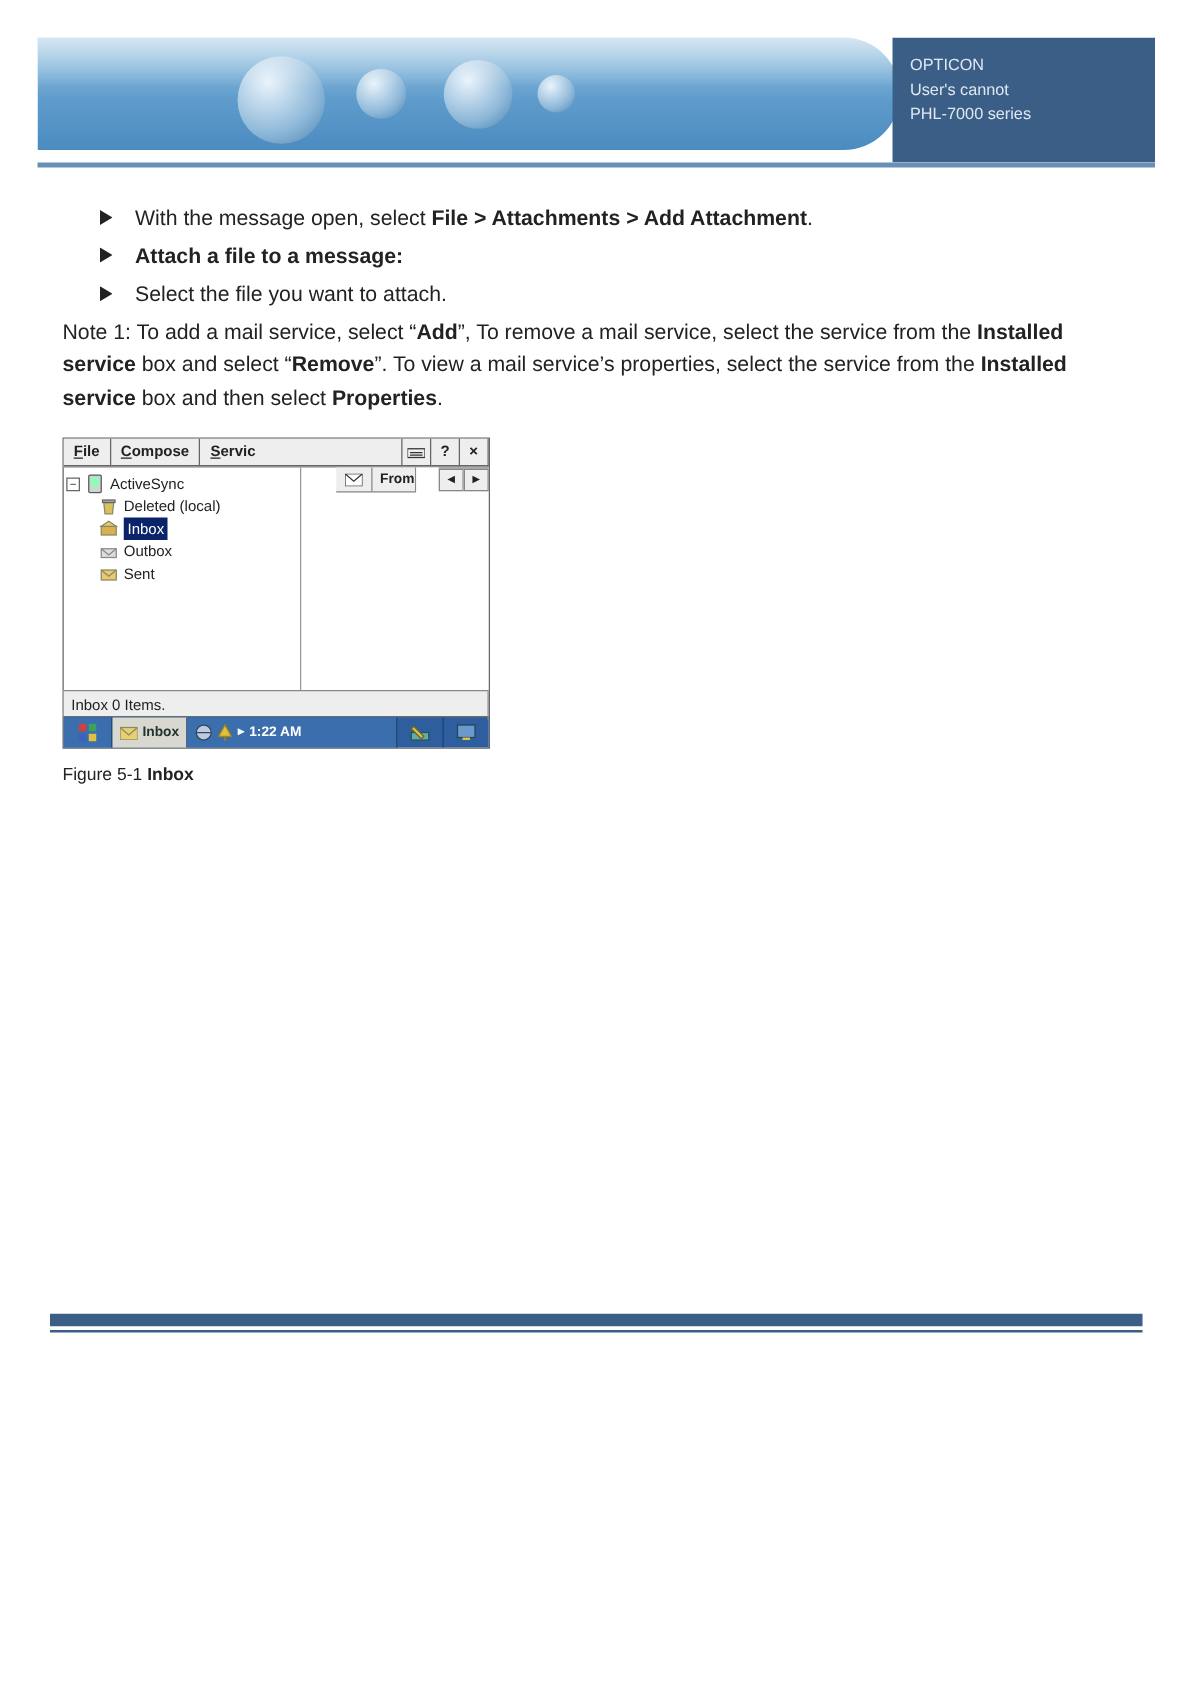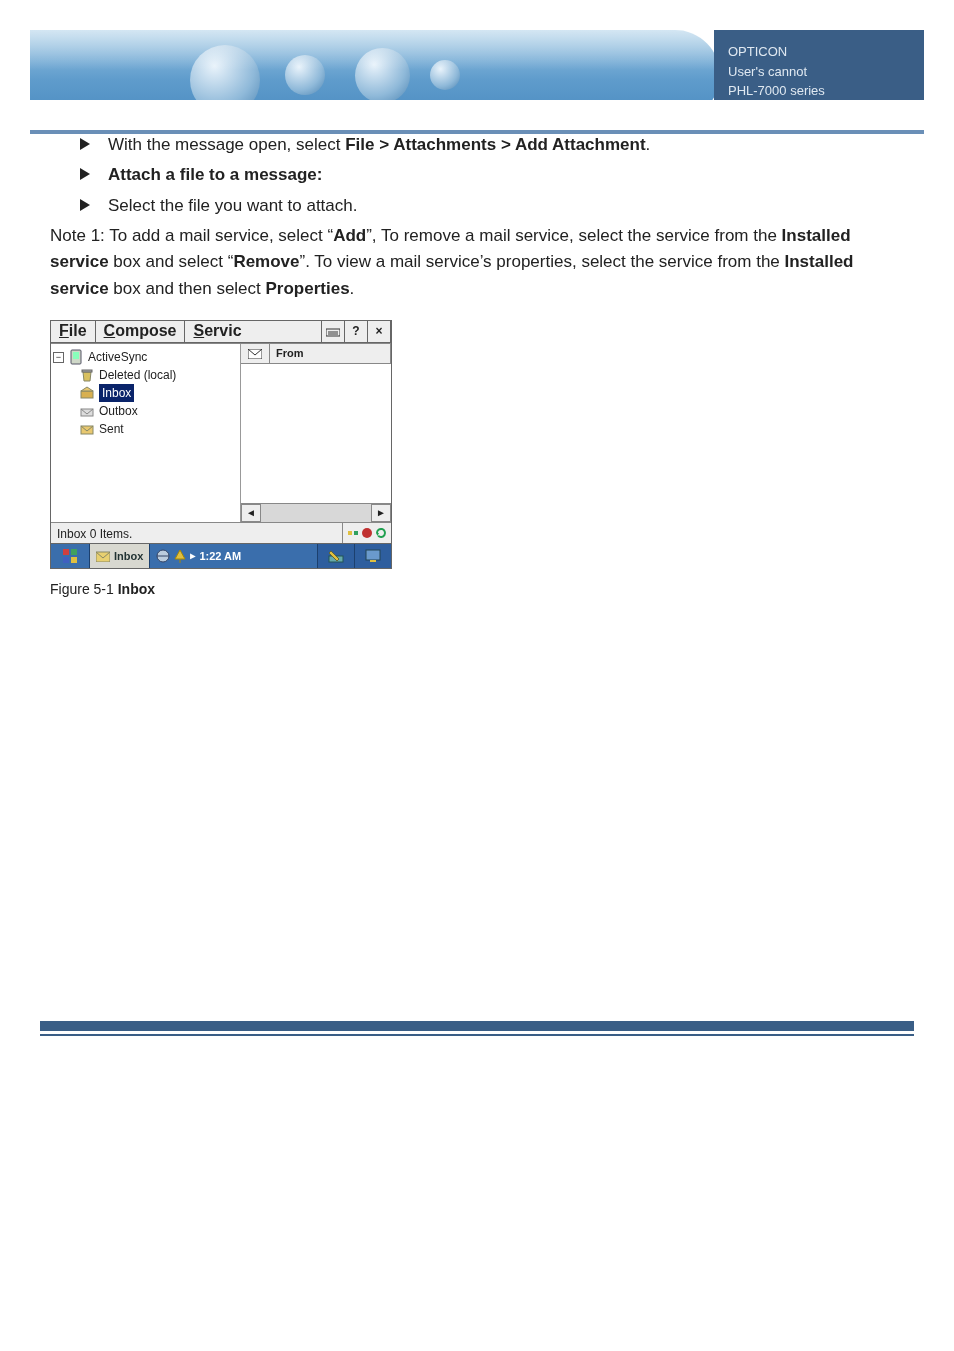--- a/index.html
+++ b/index.html
@@ -9,21 +9,21 @@
     background: #fff;
     width: 954px;
   }
   .page {
     width: 954px;
     position: relative;
     padding-bottom: 60px;
   }
   .header {
     position: relative;
-    height: 70px;
+    height: 100px;
     margin: 30px 30px 0 30px;
     overflow: hidden;
   }
   .header-left {
     position: absolute;
     left: 0; top: 0;
     height: 90px;
     width: 690px;
     background: linear-gradient(to bottom, #9fc8e4 0%, #5f9ccc 55%, #4b8bc0 100%);
     border-top-right-radius: 45px;
@@ -98,21 +98,21 @@
     height: 22px;
   }
   .menubar .mitem {
     border: 1px solid #666;
     border-top: none;
     border-left: none;
     padding: 2px 8px;
     display: flex;
     align-items: center;
     font-weight: bold;
-    font-size: 16px;
+    font-size: 12px;
   }
   .menubar .micon {
     width: 22px;
     border: 1px solid #666;
     border-top: none;
     border-left: none;
     display: flex;
     align-items: center;
     justify-content: center;
   }
@@ -146,21 +146,22 @@
   }
   .ticon { width:16px; height:16px; display:inline-flex; align-items:center; justify-content:center; }
   .sel {
     background: #0a246a;
     color: #fff;
     padding: 0 3px;
   }
   .listcol {
     flex: 1;
     display: flex;
-    flex-direction: column;
+    flex-direction: row;
+    margin-left: 28px;
   }
   .listhead {
     display: flex;
     border-bottom: 1px solid #888;
     height: 19px;
     background: #eee;
   }
   .listhead .lh {
     border-right: 1px solid #888;
     display: flex;
@@ -183,20 +184,21 @@
     display: flex; align-items: center; justify-content: center;
     font-size: 10px;
   }
   .hscroll .strack { flex: 1; background: #d8d8d8; }
   .statusbar {
     display: flex;
     border-top: 1px solid #888;
     height: 20px;
     align-items: stretch;
     background: #eee;
+    flex-direction: column;
   }
   .statusbar .stxt {
     flex: 1;
     padding: 2px 6px;
     font-size: 12px;
     border-right: 1px solid #888;
   }
   .statusbar .sico {
     display: flex; align-items: center; padding: 0 4px;
     gap: 2px;

